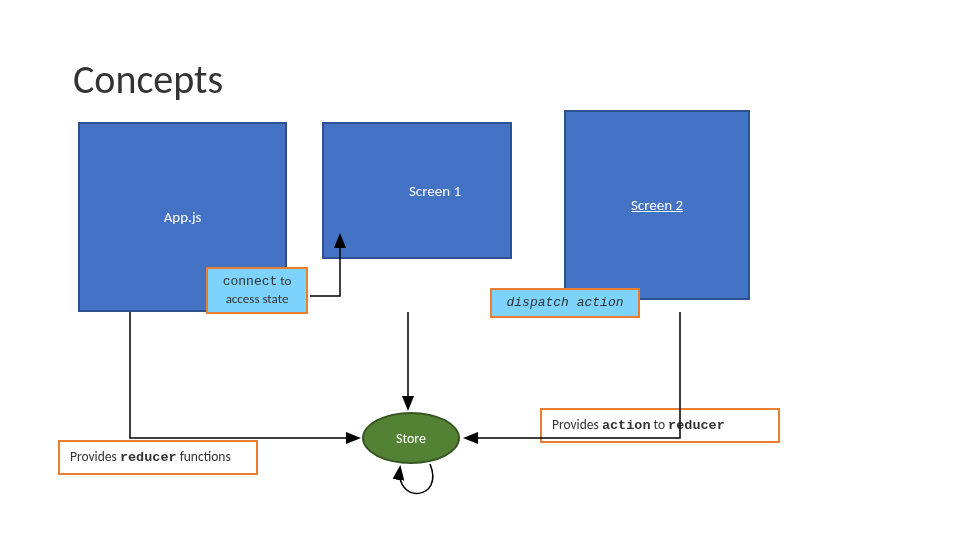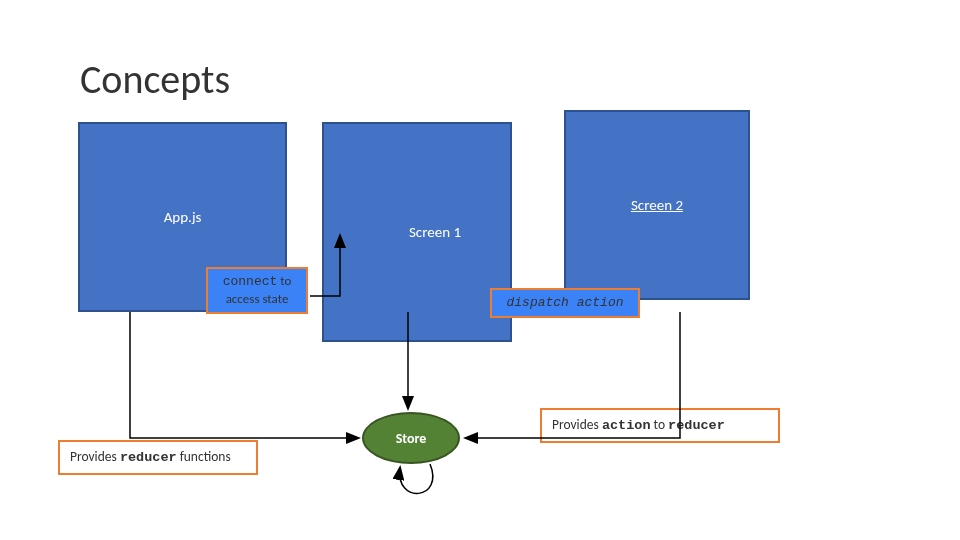--- a/index.html
+++ b/index.html
@@ -6,39 +6,39 @@
   body {
     width: 960px;
     height: 540px;
     font-family: Calibri, Arial, sans-serif;
     background: #fff;
     position: relative;
     overflow: hidden;
   }
   .title {
     position: absolute;
-    left: 80px;
+    left: 73px;
     top: 55px;
     font-size: 40px;
     color: #333;
     font-weight: 400;
   }
   .bluebox {
     position: absolute;
     background: #4472c4;
     border: 2px solid #2e528f;
     display: flex;
     align-items: center;
     justify-content: center;
     color: #fff;
     font-size: 15px;
   }
   .callout {
     position: absolute;
-    background: #3b82f6;
+    background: #7dd3fc;
     border: 2px solid #ed7d31;
     padding: 4px 8px;
     font-size: 13px;
     color: #333;
     line-height: 1.3;
     text-align: center;
   }
   .callout2 {
     position: absolute;
     background: #fff;
@@ -52,40 +52,39 @@
   .store {
     position: absolute;
     background: #548235;
     border: 2px solid #375623;
     border-radius: 50%;
     display: flex;
     align-items: center;
     justify-content: center;
     color: #fff;
     font-size: 14px;
-    font-weight: bold;
   }
   svg.arrows {
     position: absolute;
     left: 0; top: 0;
     width: 960px; height: 540px;
     pointer-events: none;
   }
   .mono { font-family: "Courier New", Courier, monospace; }
 </style>
 </head>
 <body>
 
 <div class="title">Concepts</div>
 
 <div class="bluebox" style="left:78px; top:122px; width:209px; height:190px;">
   <span>App.js</span>
 </div>
 
-<div class="bluebox" style="left:322px; top:122px; width:190px; height:220px;padding-left:36px;">
+<div class="bluebox" style="left:322px; top:122px; width:190px; height:137px;padding-left:36px;">
   <span>Screen 1</span>
 </div>
 
 <div class="bluebox" style="left:564px; top:110px; width:186px; height:190px;text-decoration:underline;">
   <span>Screen 2</span>
 </div>
 
 <div class="store" style="left:362px; top:412px; width:98px; height:52px;">
   <span>Store</span>
 </div>

